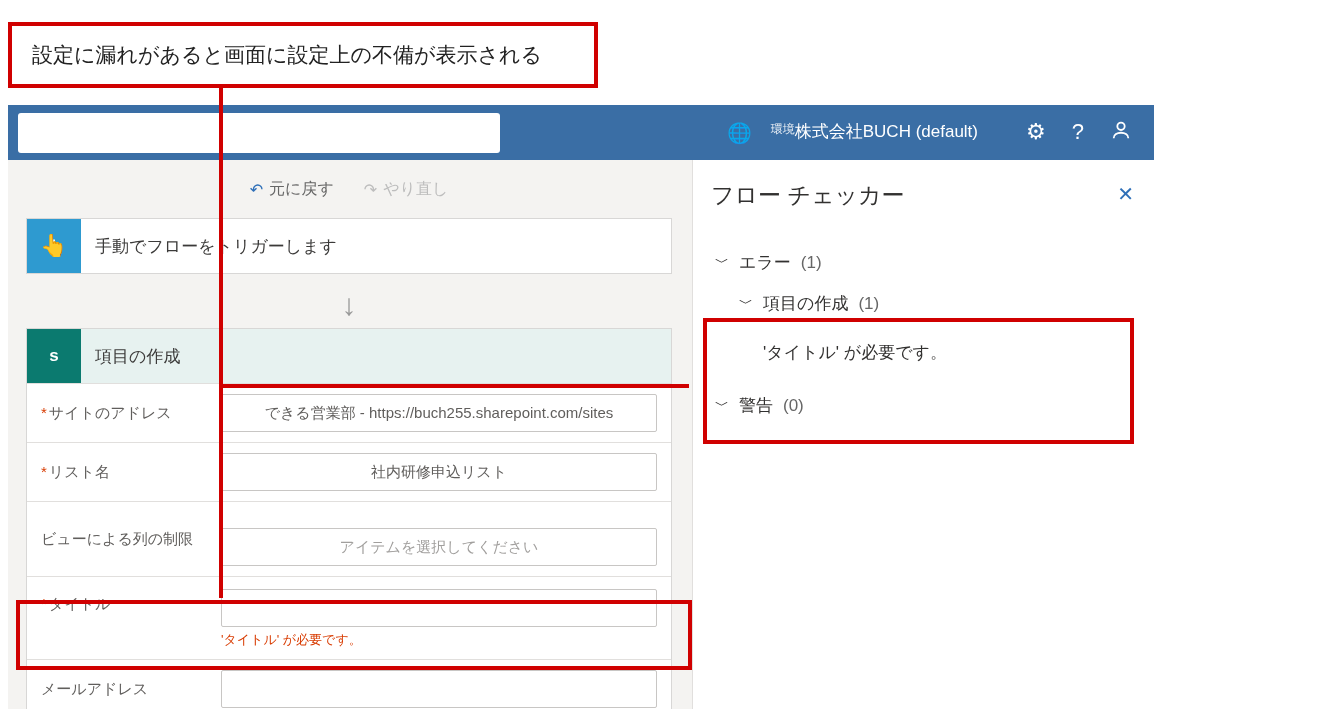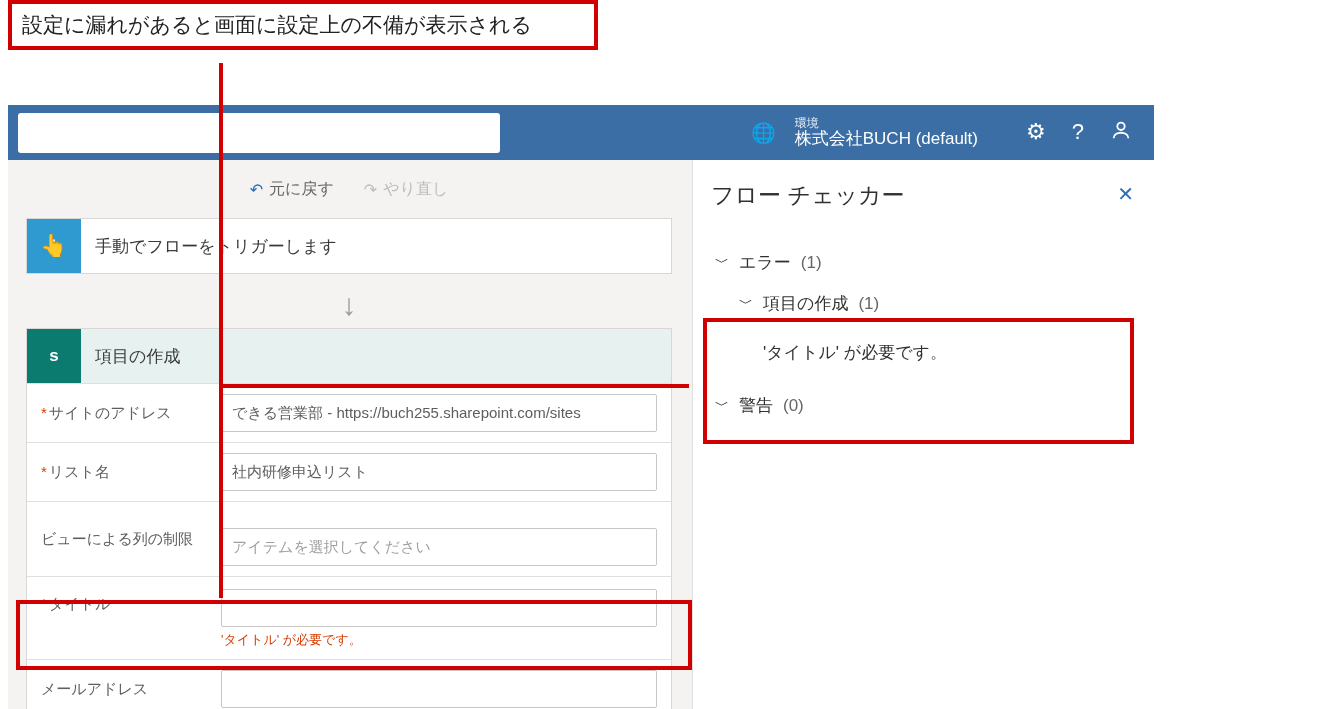--- a/index.html
+++ b/index.html
@@ -6,29 +6,29 @@
   body {
     font-family: "Yu Gothic UI", "Segoe UI", Meiryo, sans-serif;
     background: #ffffff;
     width: 1329px;
     height: 709px;
     position: relative;
   }
 
   .annotation-box {
     position: absolute;
-    top: 0;
+    top: 22px;
     left: 8px;
     width: 590px;
-    height: 50px;
+    height: 66px;
     border: 4px solid #d00000;
     background: #ffffff;
     display: flex;
     align-items: center;
-    padding-left: 10px;
+    padding-left: 20px;
     font-size: 21px;
     color: #222;
     z-index: 100;
   }
   .anno-line-v {
     position: absolute;
     left: 219px;
     top: 63px;
     width: 4px;
     height: 535px;
@@ -63,21 +63,21 @@
     background: #fff;
     border-radius: 3px;
   }
   .env-block {
     margin-left: auto;
     display: flex;
     align-items: center;
     gap: 18px;
   }
   .env-icon { font-size: 20px; opacity: .85;}
-  .env-text { display: flex; flex-direction: column; line-height: 1.1; }
+  .env-text { display: flex; flex-direction: row; line-height: 1.1; }
   .env-label { font-size: 12px; opacity:.9;}
   .env-value { font-size: 17px; }
   .top-icons { display:flex; gap:26px; margin-left:30px; margin-right:12px; font-size:22px; }
 
   .app-body {
     position: absolute;
     top: 160px;
     left: 8px;
     right: 175px;
     bottom: 0;
@@ -155,20 +155,21 @@
     border:1px solid #c8c6c4;
     border-radius:2px;
     padding: 0 10px;
     display:flex;
     align-items:center;
     color:#605e5c;
     font-size:15px;
     background:#fff;
     white-space:nowrap;
     overflow:hidden;
+    justify-content:center;
   }
   .err-text {
     color:#d83b01;
     font-size:13px;
     margin-top:4px;
   }
   .title-highlight {
     position:absolute;
     border:4px solid #d00000;
     left: 8px;

